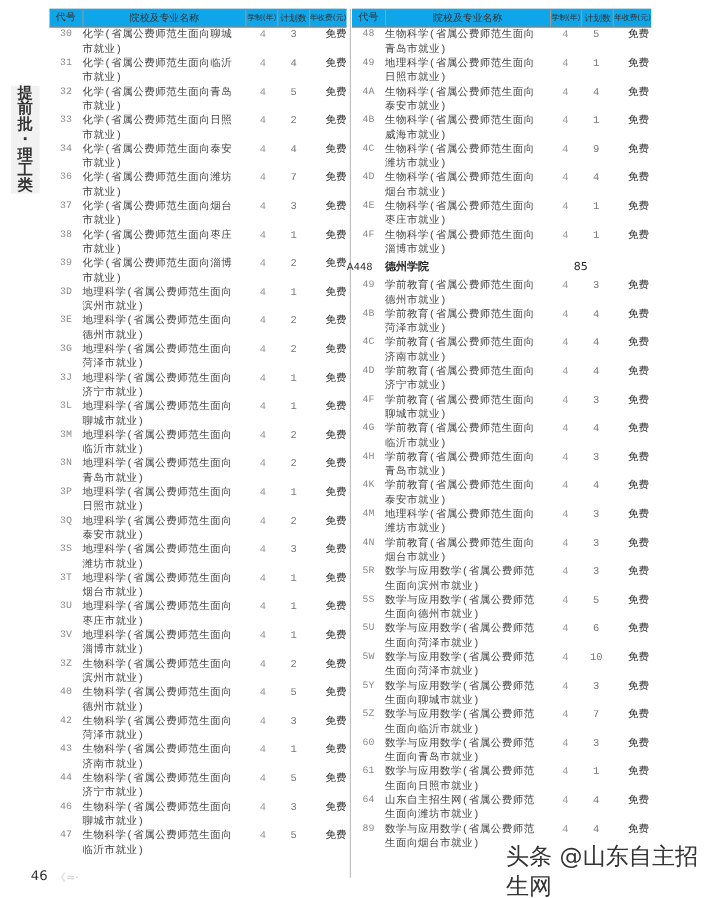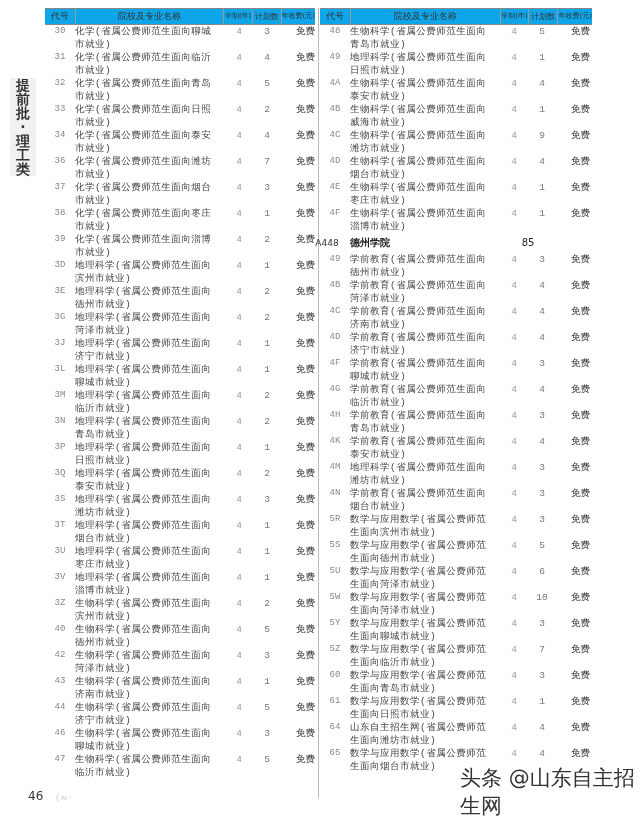--- a/index.html
+++ b/index.html
@@ -476,21 +476,21 @@
         <div class="fee">免费</div>
       </div>
       <div class="row">
         <div class="code">64</div>
         <div class="name">山东自主招生网(省属公费师范生面向潍坊市就业)</div>
         <div class="len">4</div>
         <div class="plan">4</div>
         <div class="fee">免费</div>
       </div>
       <div class="row">
-        <div class="code">65</div>
+        <div class="code">89</div>
         <div class="name">数学与应用数学(省属公费师范生面向烟台市就业)</div>
         <div class="len">4</div>
         <div class="plan">4</div>
         <div class="fee">免费</div>
       </div>
     </div>
 </div>
 
 <div class="pageno">46</div>
 <div class="pageorn">《≈·</div>

